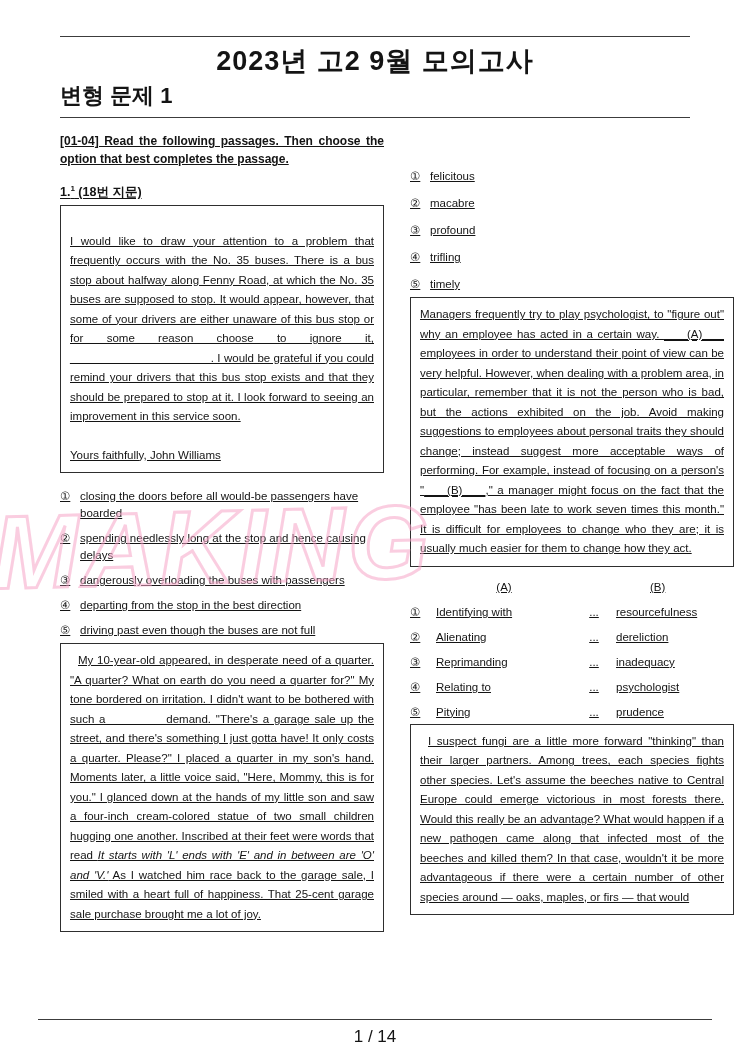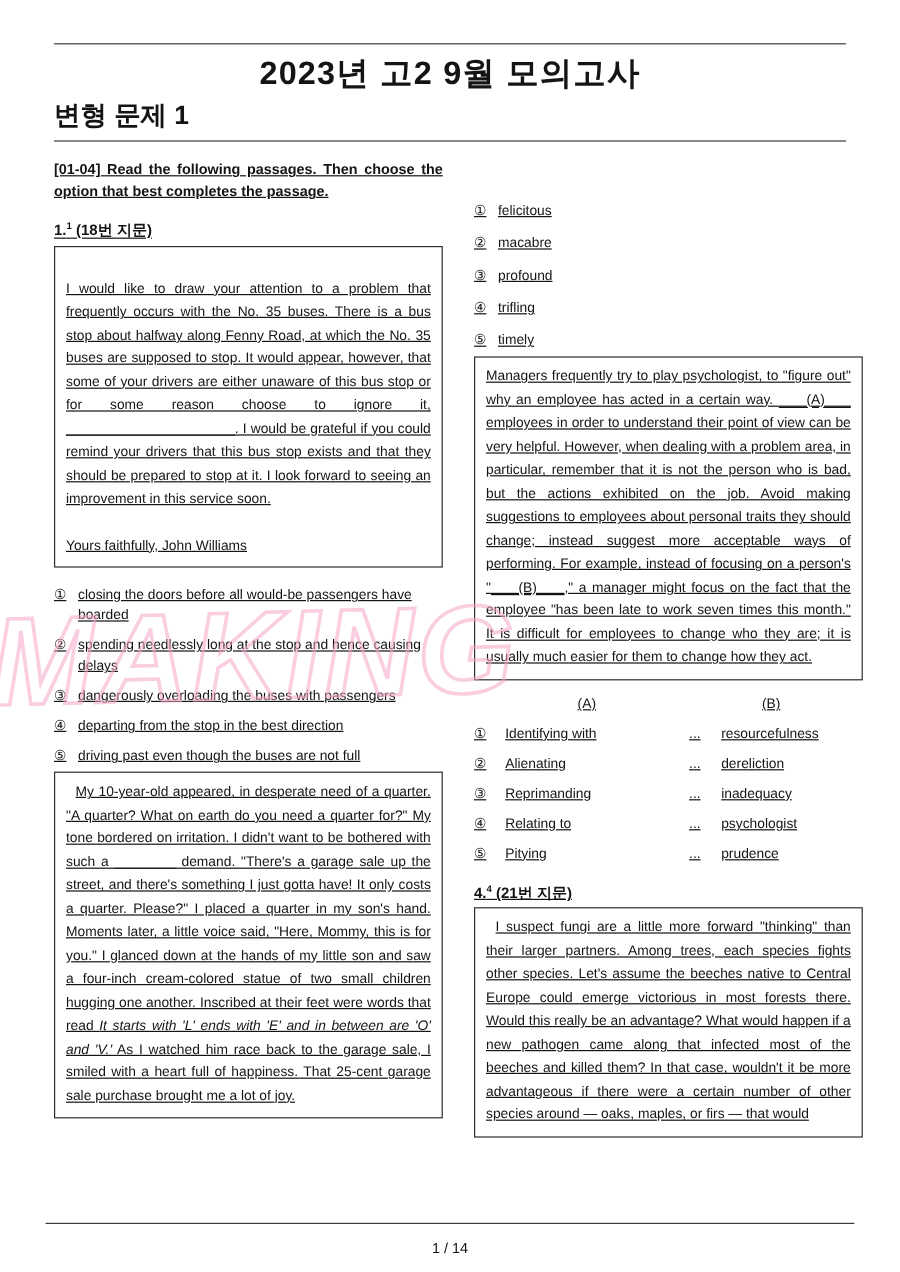--- a/index.html
+++ b/index.html
@@ -4,21 +4,21 @@
 <style>
   * { box-sizing: border-box; }
   html, body { margin: 0; padding: 0; background: #ffffff; }
   .page {
     position: relative;
     width: 750px;
     height: 1060px;
     background: #ffffff;
     font-family: "Liberation Sans", sans-serif;
     color: #141414;
-    padding: 0 45px;
+    padding: 0 60px;
     overflow: hidden;
   }
   .rule { border: none; border-top: 1.5px solid #3c3c3c; margin: 0; }
   .rule-top { margin-top: 36px; }
   .rule-title { margin-top: 7px; }
   .title {
     text-align: center;
     font-weight: bold;
     font-size: 27px;
     letter-spacing: 1px;
@@ -92,21 +92,21 @@
     transform: rotate(-1.5deg);
     white-space: nowrap;
     pointer-events: none;
   }
   .footline { position: absolute; left: 38px; right: 38px; bottom: 40px; border-top: 1.5px solid #3c3c3c; }
   .pagenum {
     position: absolute;
     left: 0; right: 0;
     bottom: 13px;
     text-align: center;
-    font-size: 12px;
+    font-size: 17px;
   }
 </style>
 </head>
 <body>
 
 <div class="page">
 
   <hr class="rule rule-top">
   <div class="title">2023년 고2 9월 모의고사</div>
   <div class="subtitle">변형 문제 1</div>
@@ -219,21 +219,20 @@
             <span>psychologist</span>
           </div>
         <div class="ab-row">
             <span>⑤</span>
             <span>Pitying</span>
             <span class="ab-dots">...</span>
             <span>prudence</span>
           </div>
       </div>
 
-      <div class="qheader"><span>4.</span><sup>4</sup><span> (21번 지문)</span></div>
 
       <div class="pbox">
         <p class="passage indent">I suspect fungi are a little more forward "thinking" than their larger partners. Among trees, each species fights other species. Let's assume the beeches native to Central Europe could emerge victorious in most forests there. Would this really be an advantage? What would happen if a new pathogen came along that infected most of the beeches and killed them? In that case, wouldn't it be more advantageous if there were a certain number of other species around — oaks, maples, or firs — that would</p>
       </div>
 
     </div>
   </div>
 
   <div class="footline"></div>
   <div class="pagenum">1 / 14</div>

